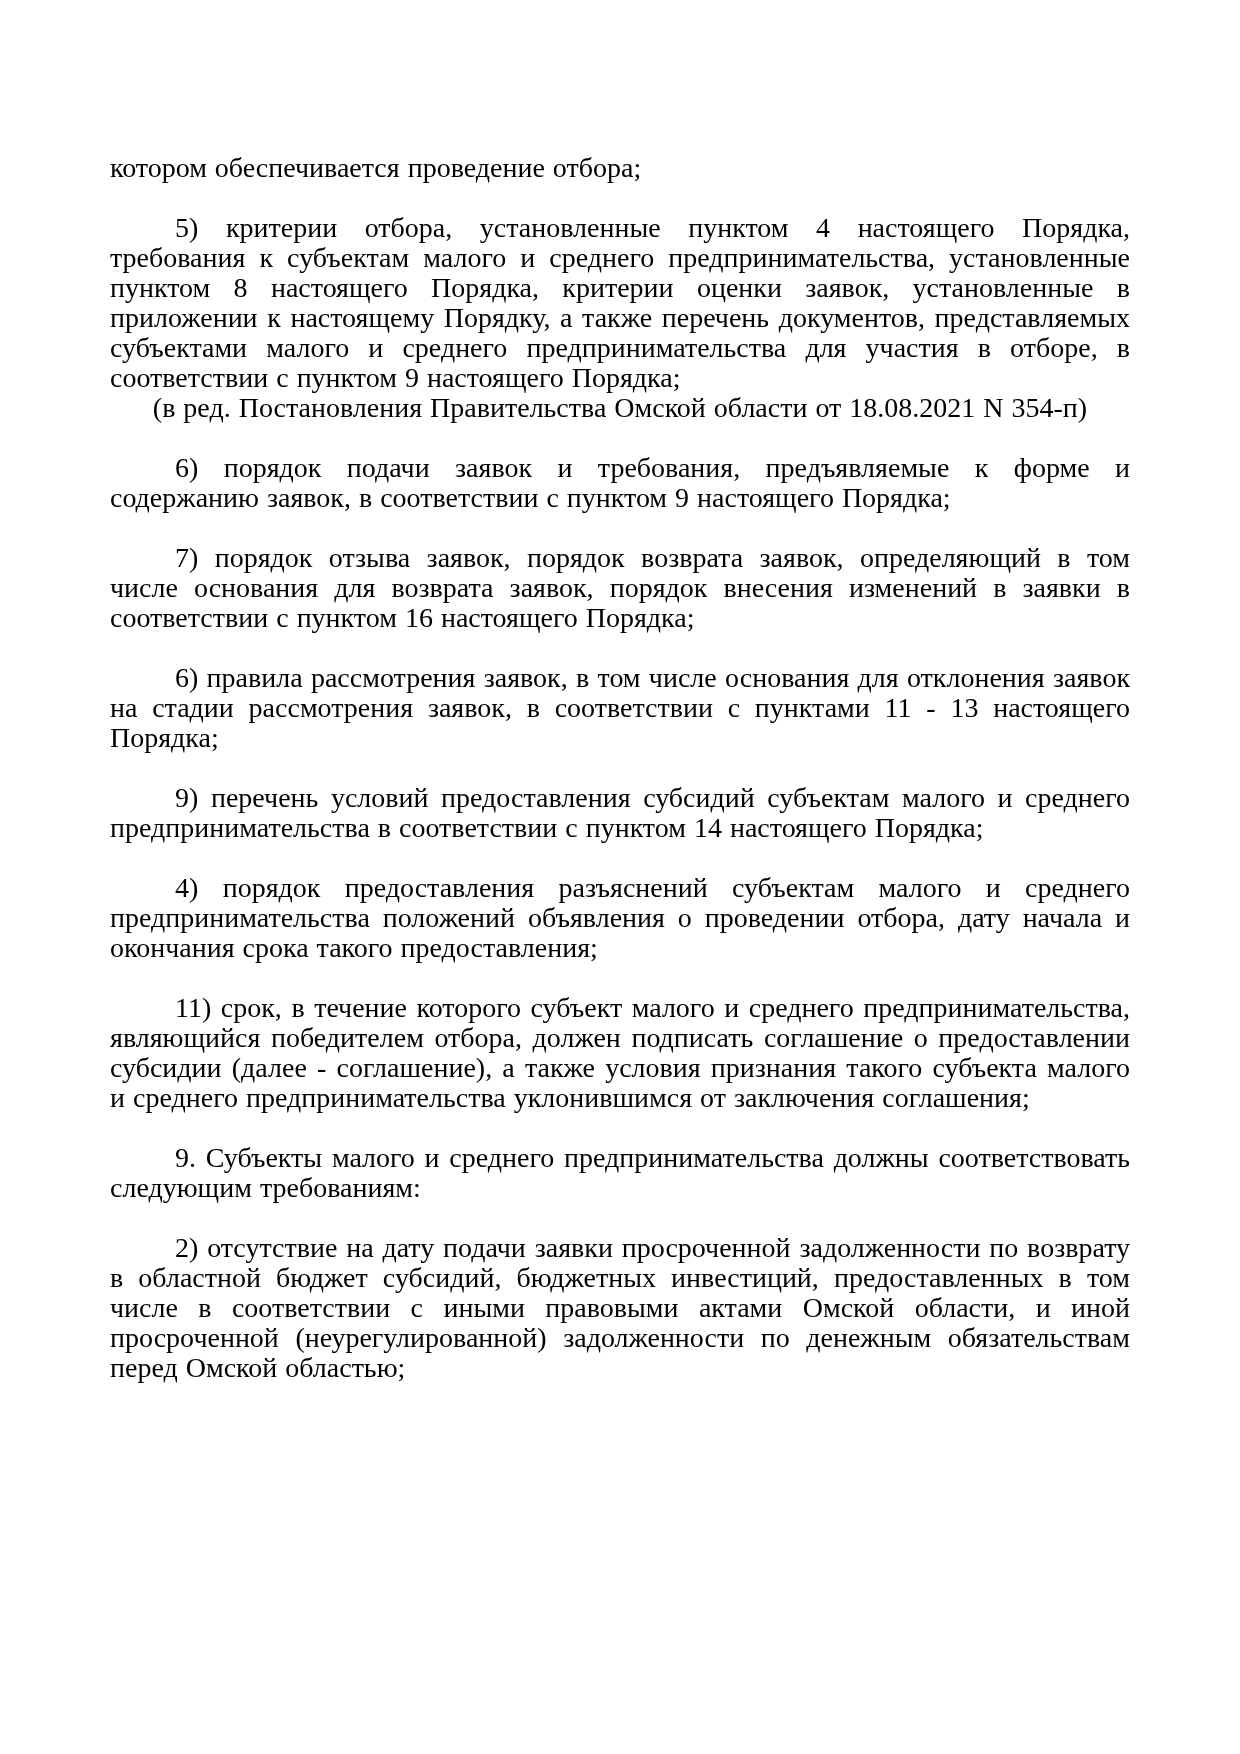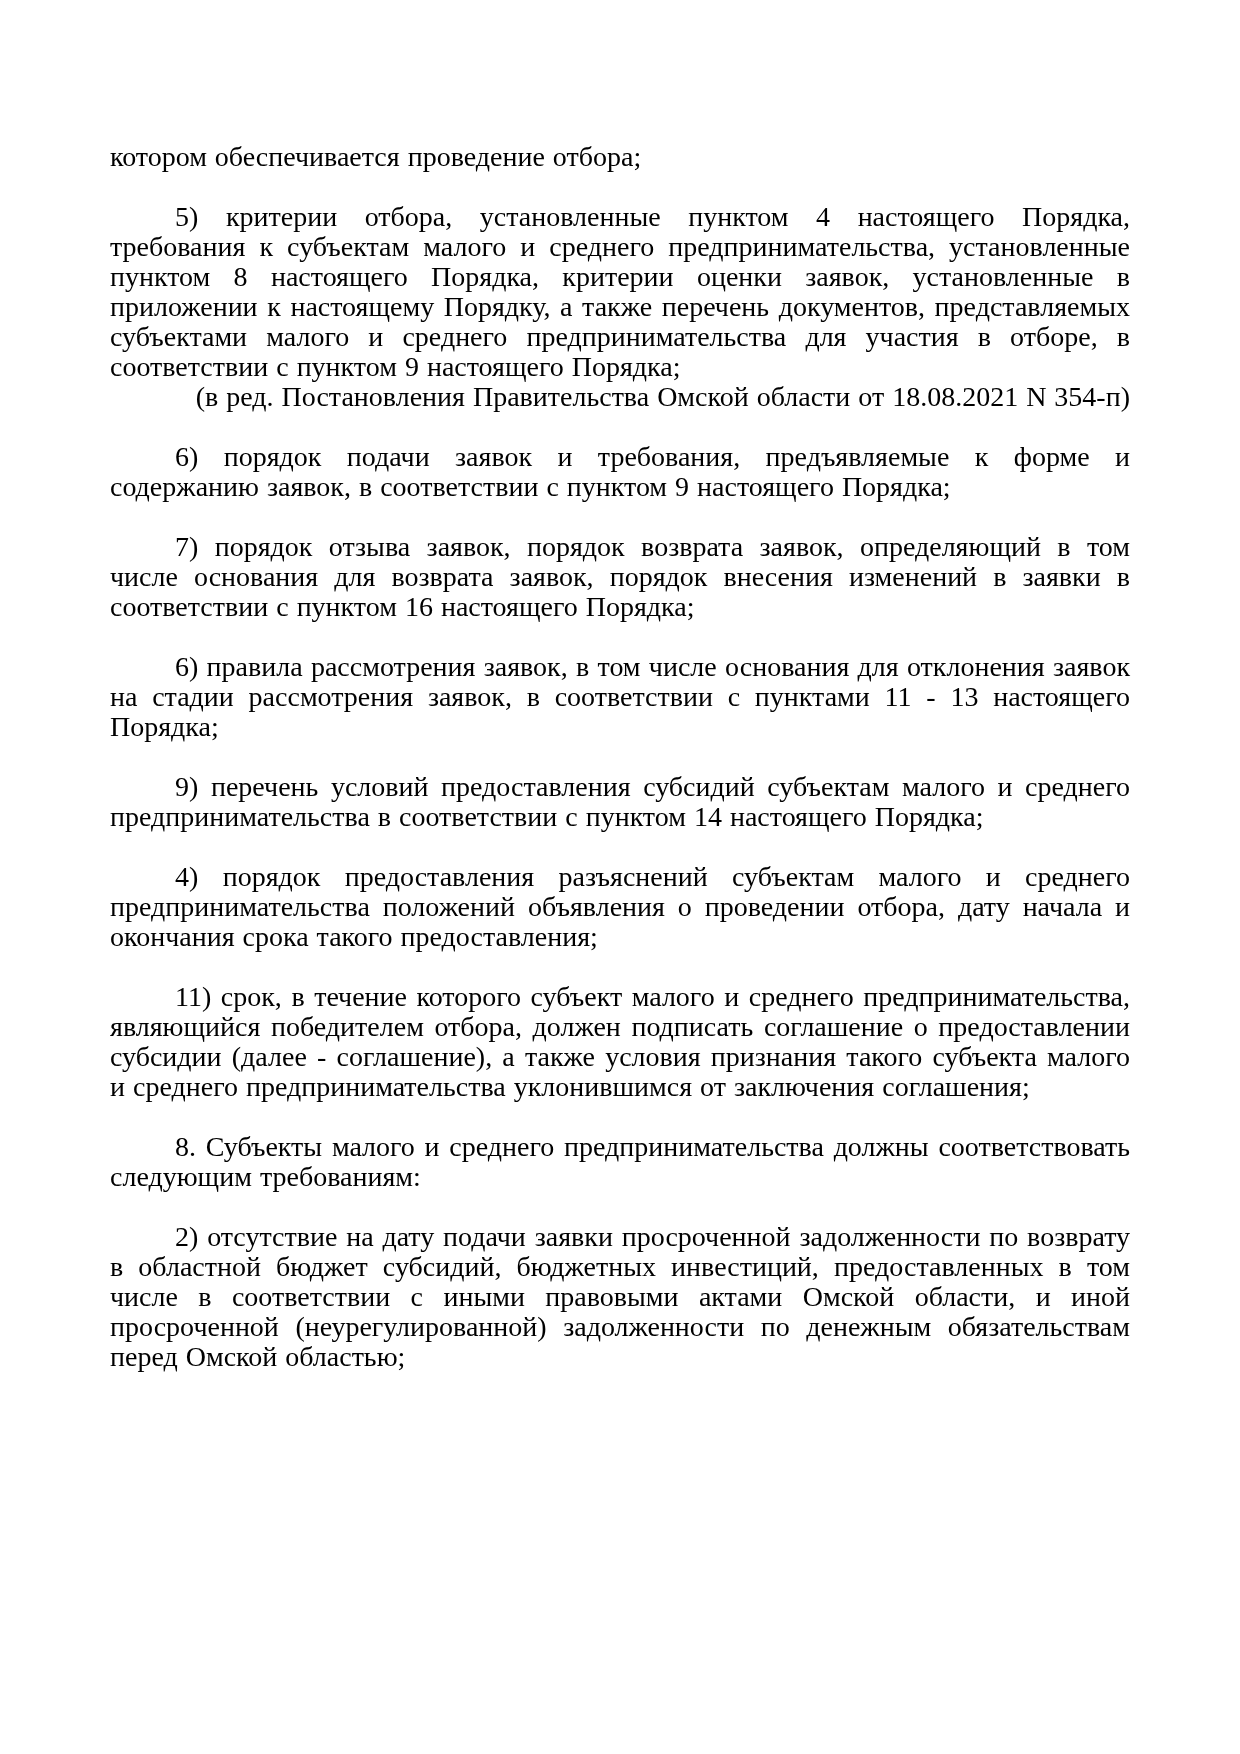--- a/index.html
+++ b/index.html
@@ -20,42 +20,42 @@
     line-height: 30px;
     color: #000000;
   }
   .doc-body p {
     margin: 30px 0 0 0;
     text-align: justify;
     text-indent: 65px;
     word-spacing: 1px;
   }
   .doc-body p.first {
-    margin-top: 4px;
+    margin-top: 15px;
   }
   .doc-body p.no-indent {
     text-indent: 0;
   }
   .doc-body p.amendment {
     margin-top: 0;        
     text-indent: 0;
-    text-align: right;
+    text-align: center;
   }
 </style>
 </head>
 <body>
 
 <div class="page">
   <div class="doc-body">
     <p class="first no-indent">котором обеспечивается проведение отбора;</p>
     <p>5) критерии отбора, установленные пунктом 4 настоящего Порядка, требования к субъектам малого и среднего предпринимательства, установленные пунктом 8 настоящего Порядка, критерии оценки заявок, установленные в приложении к настоящему Порядку, а также перечень документов, представляемых субъектами малого и среднего предпринимательства для участия в отборе, в соответствии с пунктом 9 настоящего Порядка;</p>
     <p class="amendment">(в ред. Постановления Правительства Омской области от 18.08.2021 N 354-п)</p>
     <p>6) порядок подачи заявок и требования, предъявляемые к форме и содержанию заявок, в соответствии с пунктом 9 настоящего Порядка;</p>
     <p>7) порядок отзыва заявок, порядок возврата заявок, определяющий в том числе основания для возврата заявок, порядок внесения изменений в заявки в соответствии с пунктом 16 настоящего Порядка;</p>
     <p>6) правила рассмотрения заявок, в том числе основания для отклонения заявок на стадии рассмотрения заявок, в соответствии с пунктами 11 - 13 настоящего Порядка;</p>
     <p>9) перечень условий предоставления субсидий субъектам малого и среднего предпринимательства в соответствии с пунктом 14 настоящего Порядка;</p>
     <p>4) порядок предоставления разъяснений субъектам малого и среднего предпринимательства положений объявления о проведении отбора, дату начала и окончания срока такого предоставления;</p>
     <p>11) срок, в течение которого субъект малого и среднего предпринимательства, являющийся победителем отбора, должен подписать соглашение о предоставлении субсидии (далее - соглашение), а также условия признания такого субъекта малого и среднего предпринимательства уклонившимся от заключения соглашения;</p>
-    <p>8. Субъекты малого и среднего предпринимательства должны соответствовать следующим требованиям:</p>
+    <p>9. Субъекты малого и среднего предпринимательства должны соответствовать следующим требованиям:</p>
     <p>2) отсутствие на дату подачи заявки просроченной задолженности по возврату в областной бюджет субсидий, бюджетных инвестиций, предоставленных в том числе в соответствии с иными правовыми актами Омской области, и иной просроченной (неурегулированной) задолженности по денежным обязательствам перед Омской областью;</p>
 
   </div>
 </div>
 
 </body></html>

